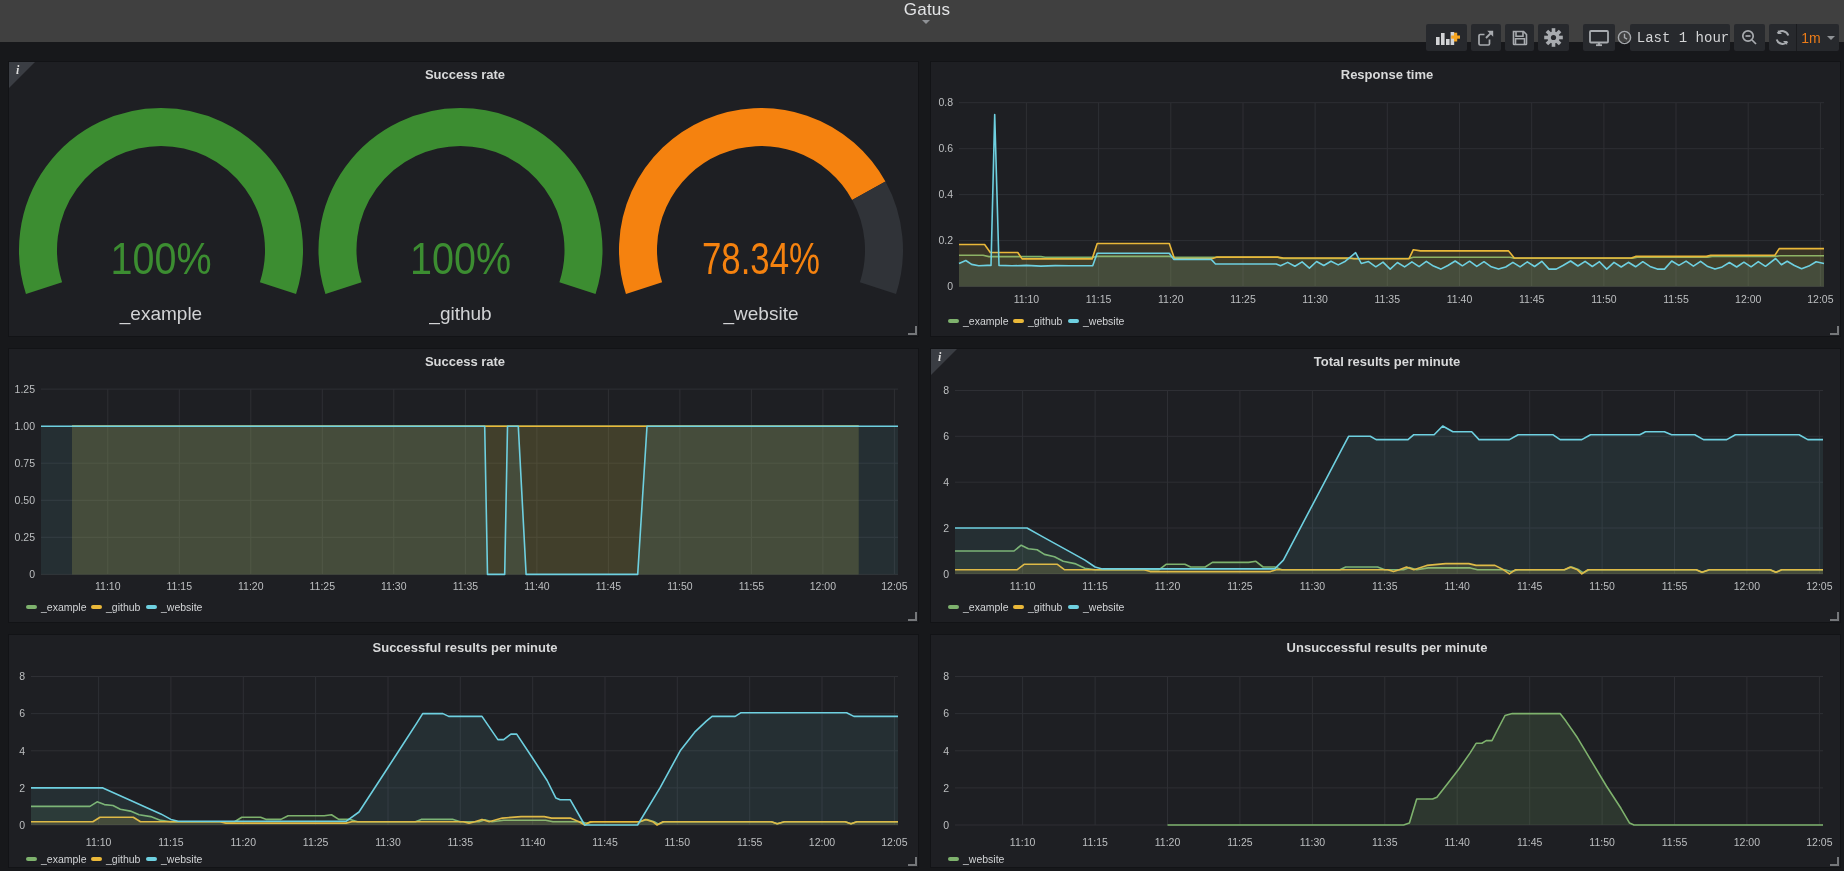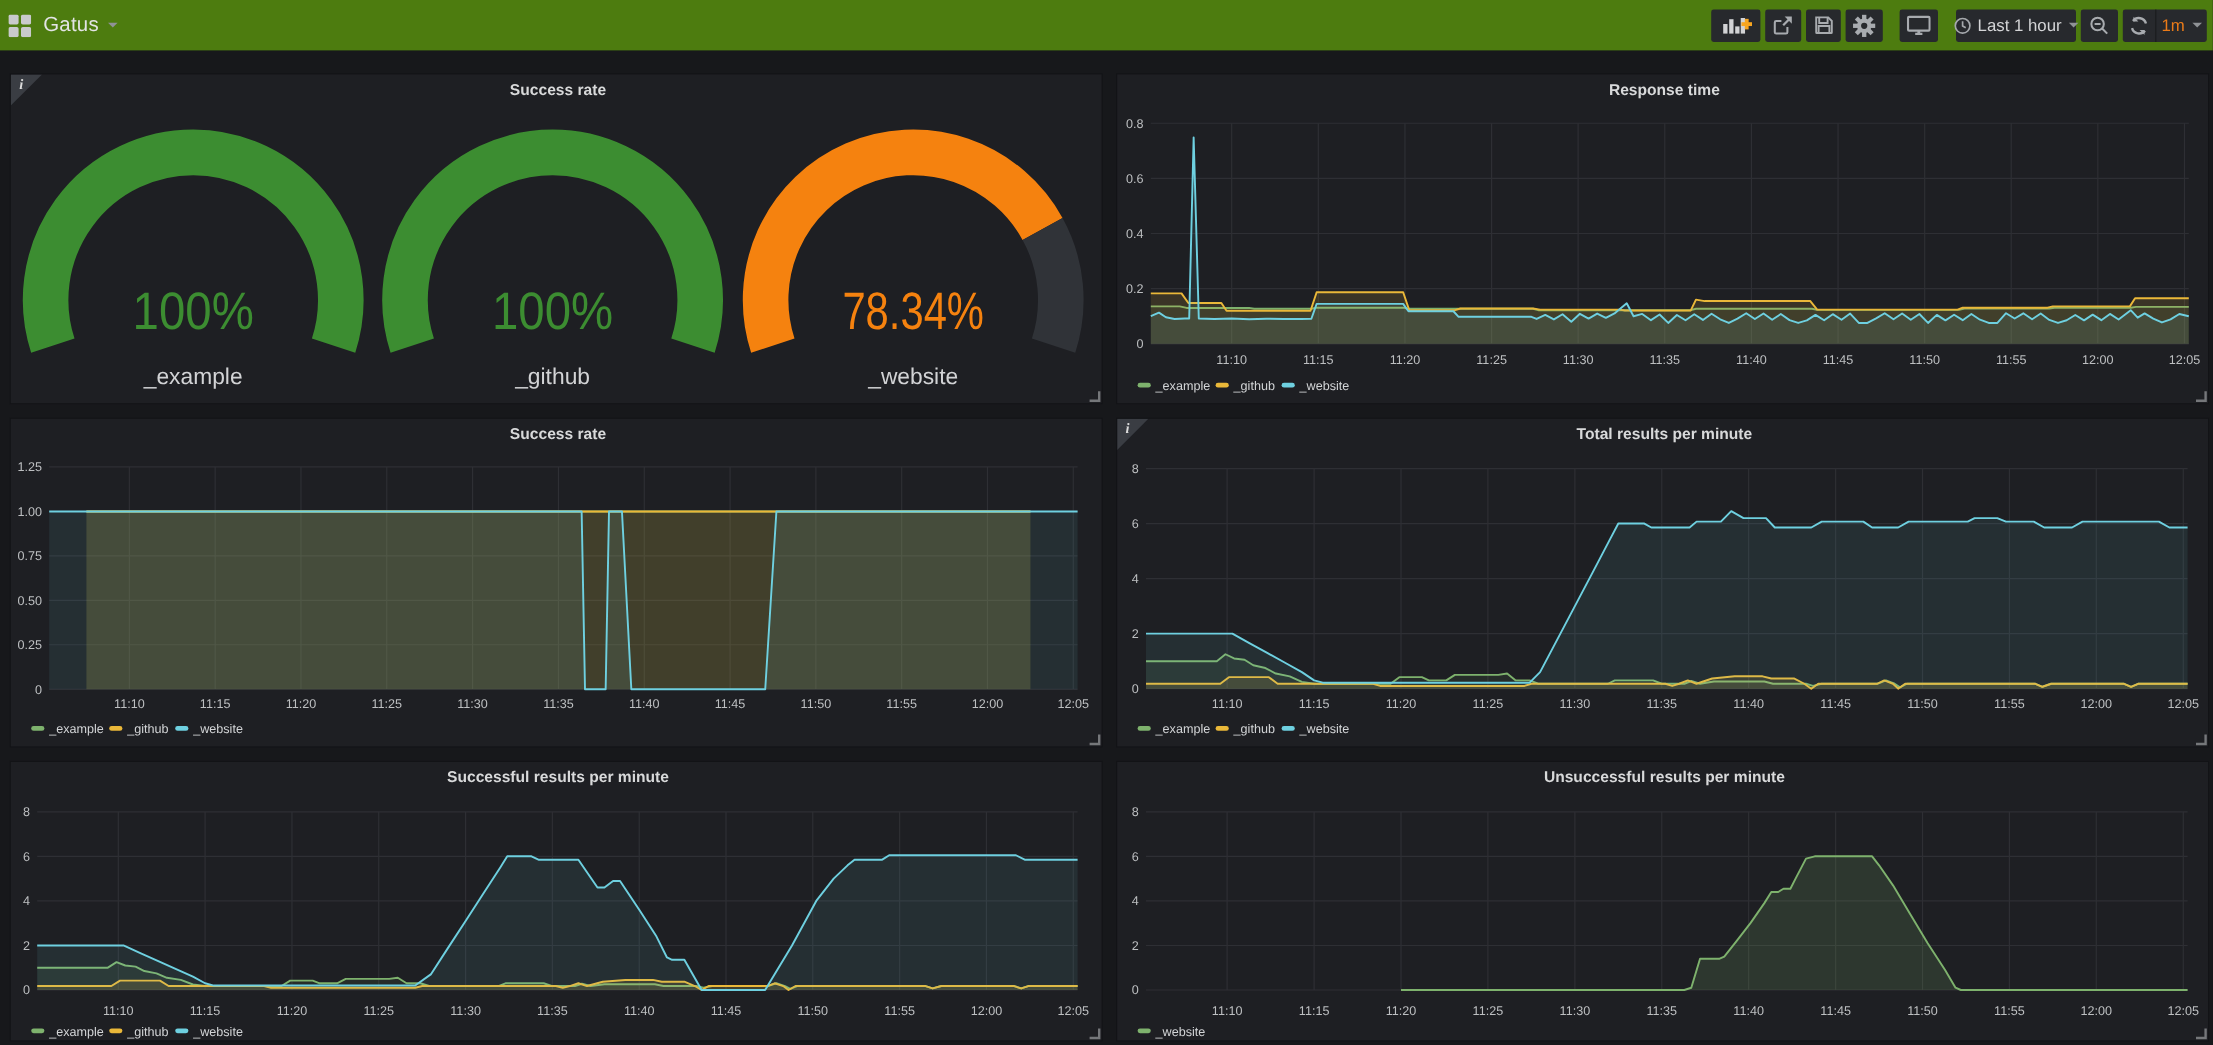--- a/index.html
+++ b/index.html
@@ -1,26 +1,26 @@
 <!DOCTYPE html>
 <html><head><meta charset="utf-8">
 <style>
 * { margin:0; padding:0; box-sizing:border-box; }
 html,body { width:1844px; height:871px; background:#17181b; overflow:hidden;
   font-family:"Liberation Sans", sans-serif; }
-.nav { position:absolute; left:0; top:0; width:1844px; height:42px; background:#4d7c0f;
-  display:flex; align-items:center; }
+.nav { position:absolute; left:0; top:0; width:1844px; height:42px; background:#404040;
+  display:flex; align-items:center;flex-direction:column; }
 .gridicon { margin-left:7px; }
 .dtitle { color:#e3e4e6; font-size:17px; margin-left:10px; letter-spacing:0.2px; }
 .caret { width:0; height:0; border-left:4.5px solid transparent; border-right:4.5px solid transparent;
   border-top:4.5px solid #8f9296; display:inline-block; }
 .navright { margin-left:auto; margin-right:5px; display:flex; align-items:center; }
 .btn { height:27px; background:#27292d; border-radius:2px; margin-left:4px;
   display:inline-flex; align-items:center; justify-content:center; }
-.btntxt { color:#d4d5d7; font-size:14px; margin-left:5px; }
+.btntxt { color:#d4d5d7; font-size:14px; margin-left:5px;font-family:Liberation Mono, monospace; }
 .orange { color:#eb7b18; font-size:14px; font-weight:400; }
 .panel { position:absolute; background:#1e1f23; border:1px solid #121316; }
 .panel svg { position:absolute; left:0; top:0; }
 text.tick { font:10.5px "Liberation Sans", sans-serif; fill:#bdbfc1; }
 text.ptitle { font:bold 13px "Liberation Sans", sans-serif; fill:#d8d9da; }
 text.leg { font:10.5px "Liberation Sans", sans-serif; fill:#d2d4d6; }
 text.gval { font:44px "Liberation Sans", sans-serif; }
 text.glabel { font:19px "Liberation Sans", sans-serif; fill:#d2d3d5; }
 text.info { font:italic bold 12px "Liberation Serif", serif; fill:#dcdcdc; }
 </style></head>

